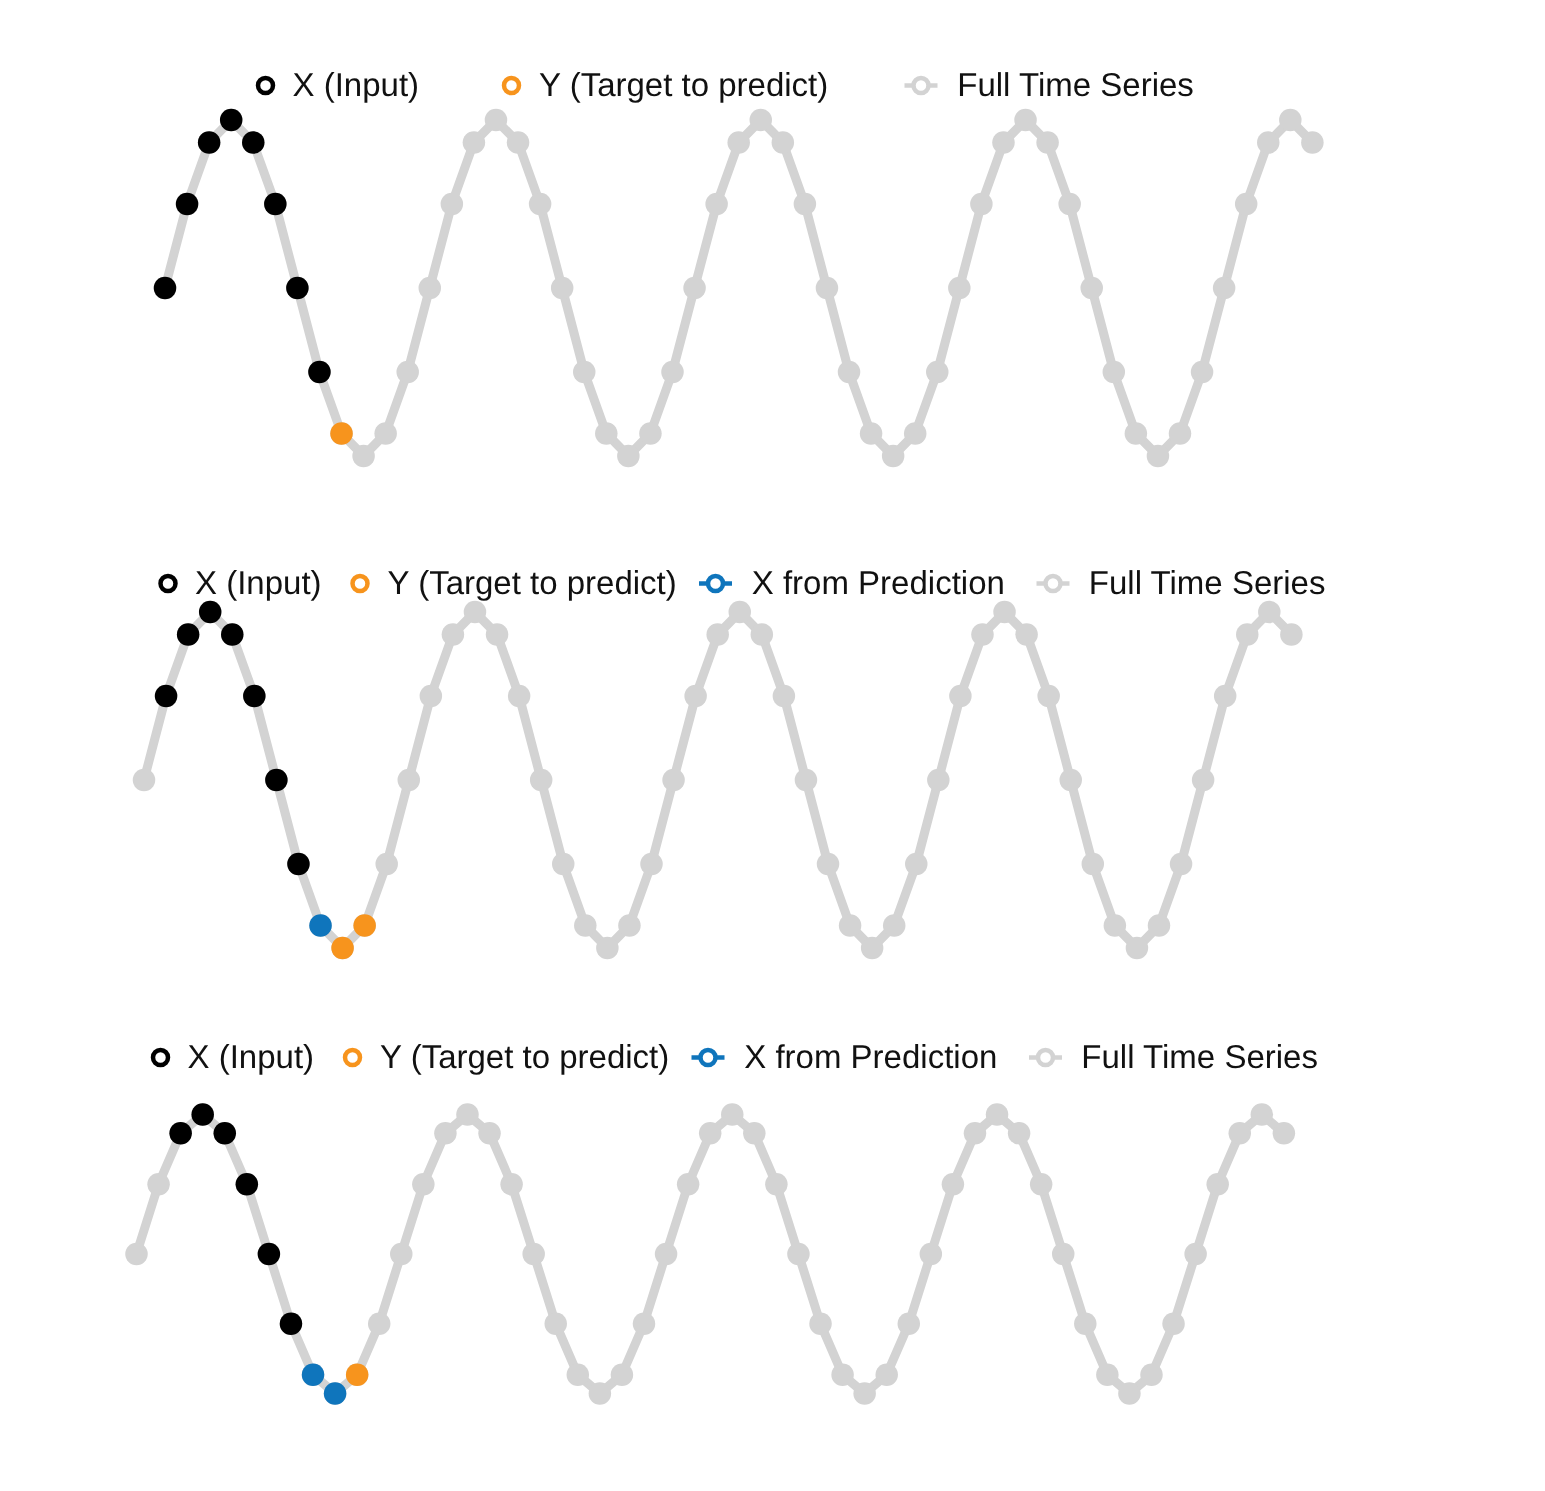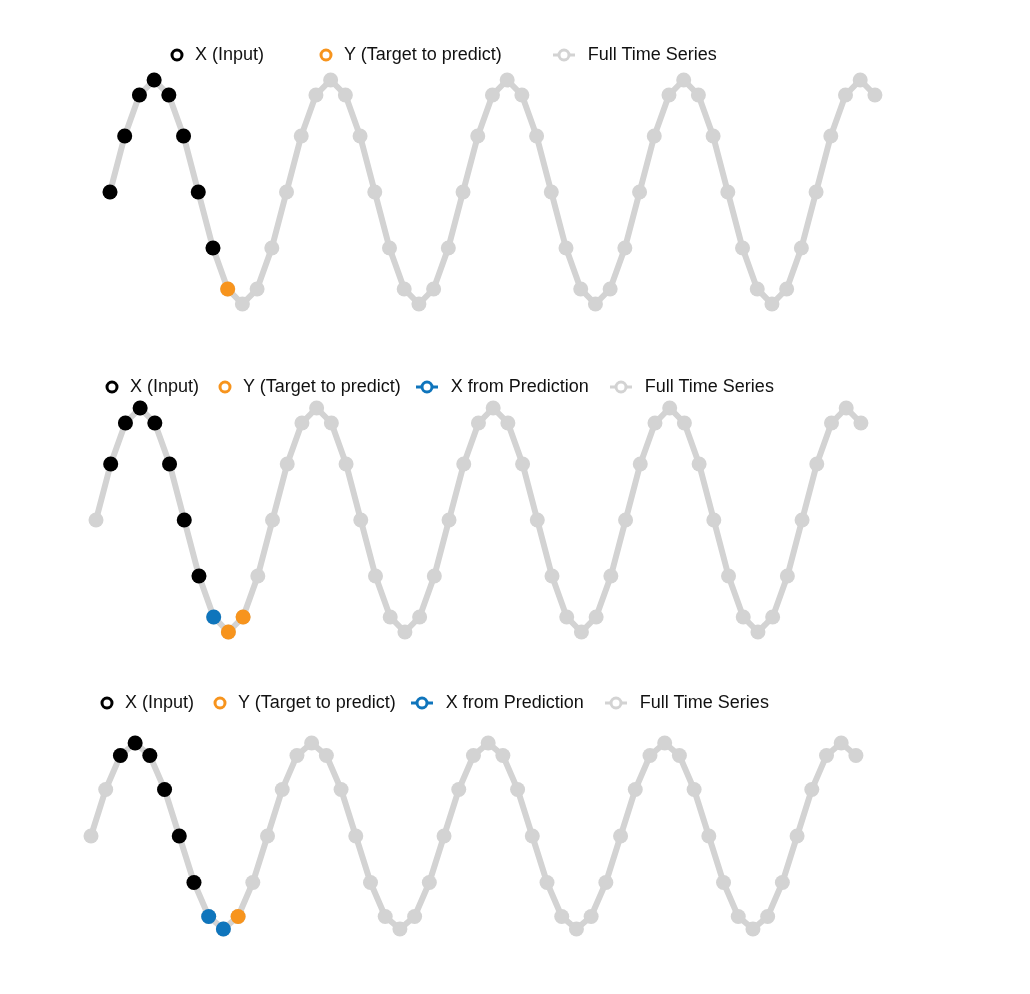--- a/index.html
+++ b/index.html
@@ -1,20 +1,20 @@
 <!DOCTYPE html>
 <html><head>
 <meta charset="utf-8">
 <style>
   html, body { margin: 0; padding: 0; background: #ffffff; }
   body { width: 1030px; height: 994px; position: relative; overflow: hidden;
          font-family: "Liberation Sans", sans-serif; }
   .panel { position: absolute; left: 0; width: 1030px; }
   .legend { position: absolute; display: flex; align-items: center; white-space: nowrap;
-            font-size: 18px; color: #111; text-align: right; }
+            font-size: 22px; color: #111; text-align: right; }
   .legend-item { display: flex; align-items: center; margin-right: 24px; }
   .legend-marker { width: 14px; height: 14px; position: relative; margin-right: 12px; display: inline-block; }
   .legend-marker svg { position: absolute; left: -6px; top: 0; overflow: visible; }
   svg.plot { position: absolute; left: 0; top: 0; overflow: visible; }
 </style>
 </head>
 <body>
 
 <div class="panel" id="panel-0">
   <div class="legend" style="left: 173px; top: 44px;">

